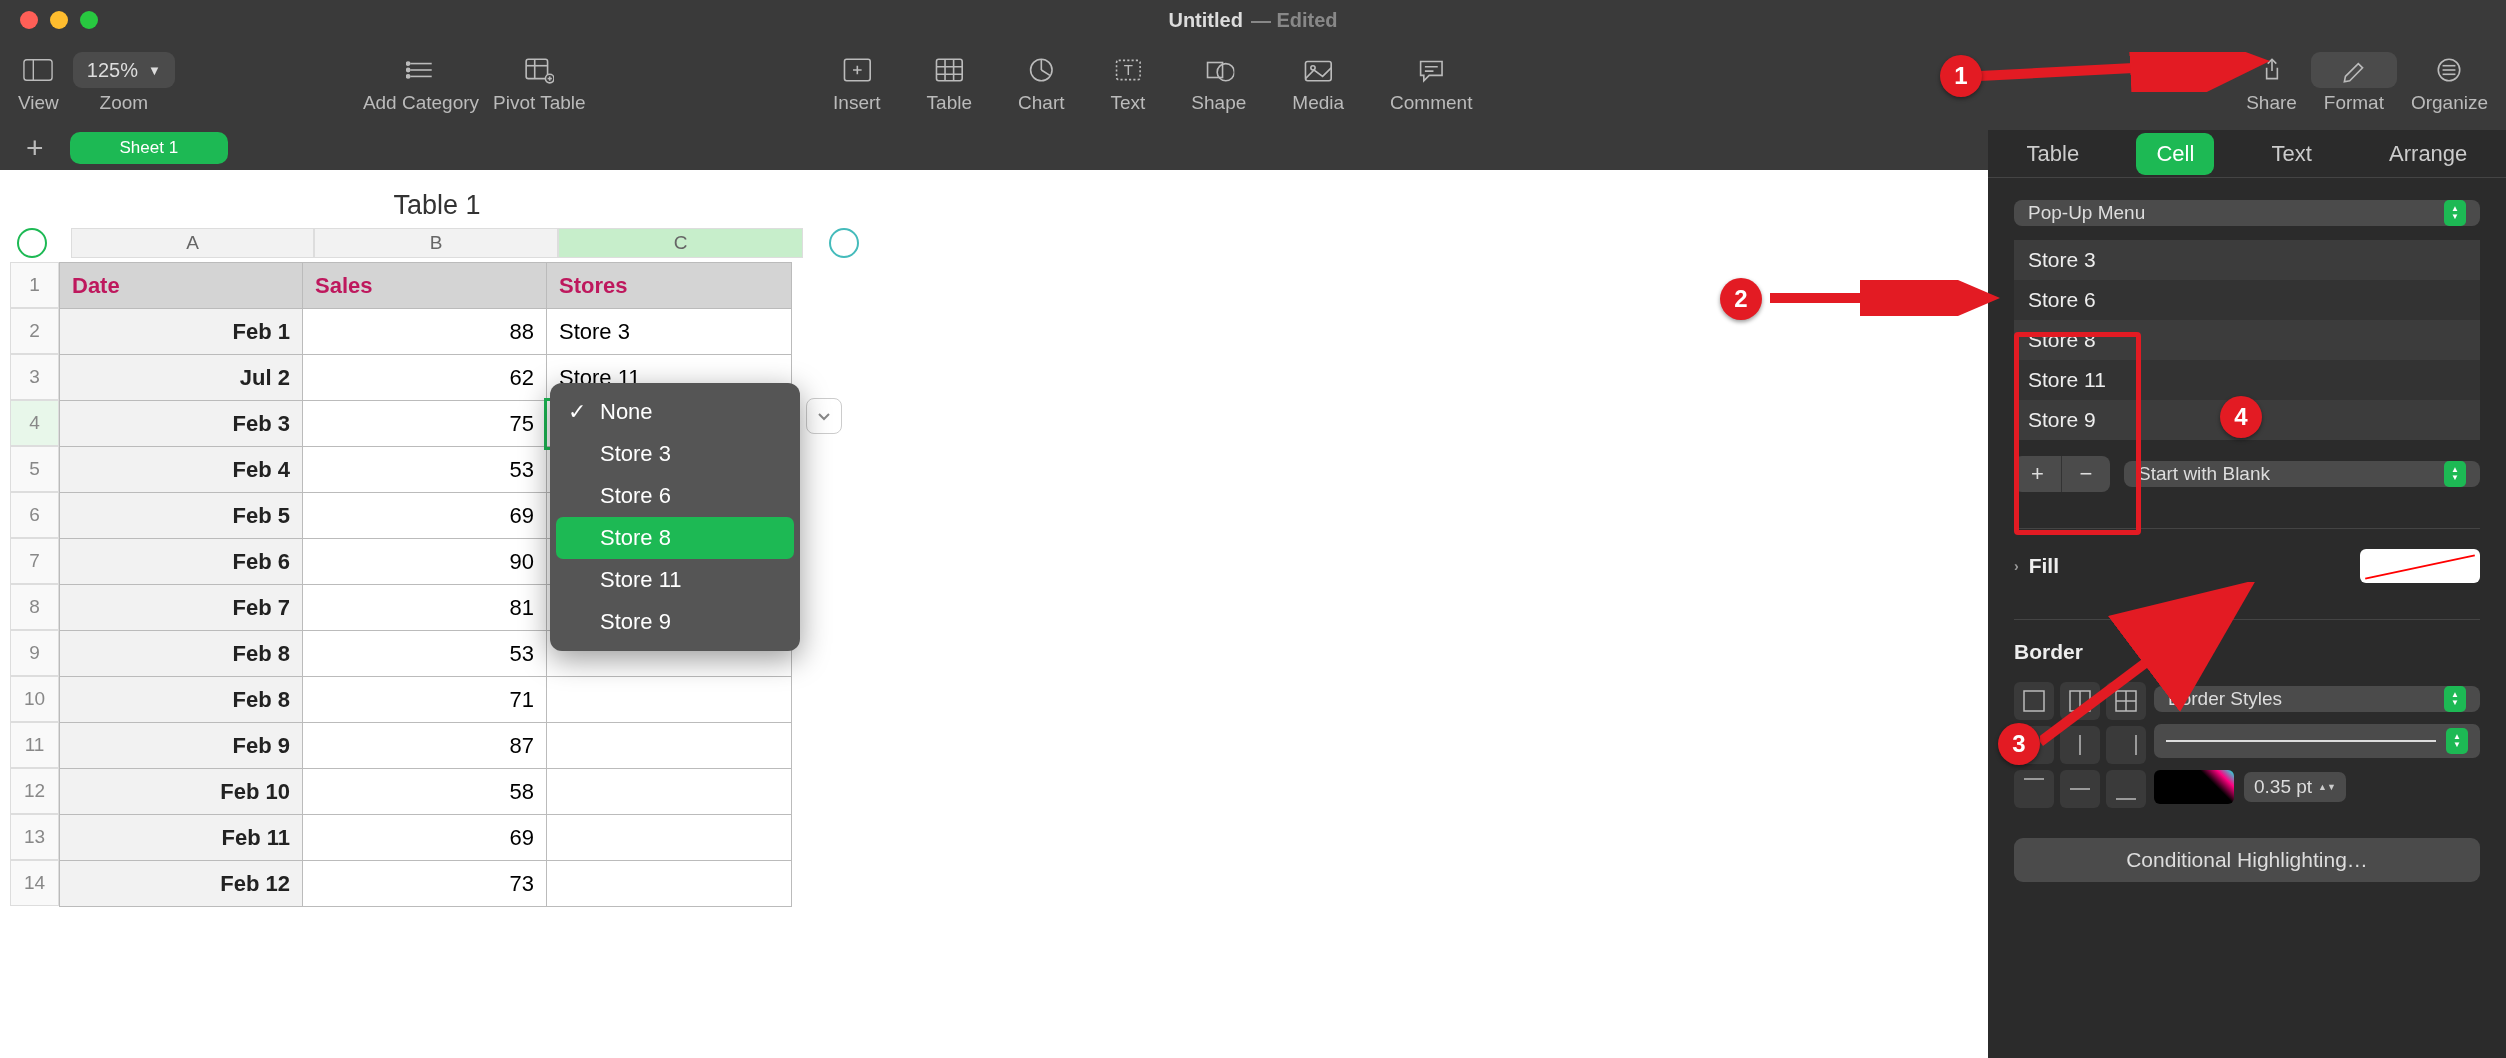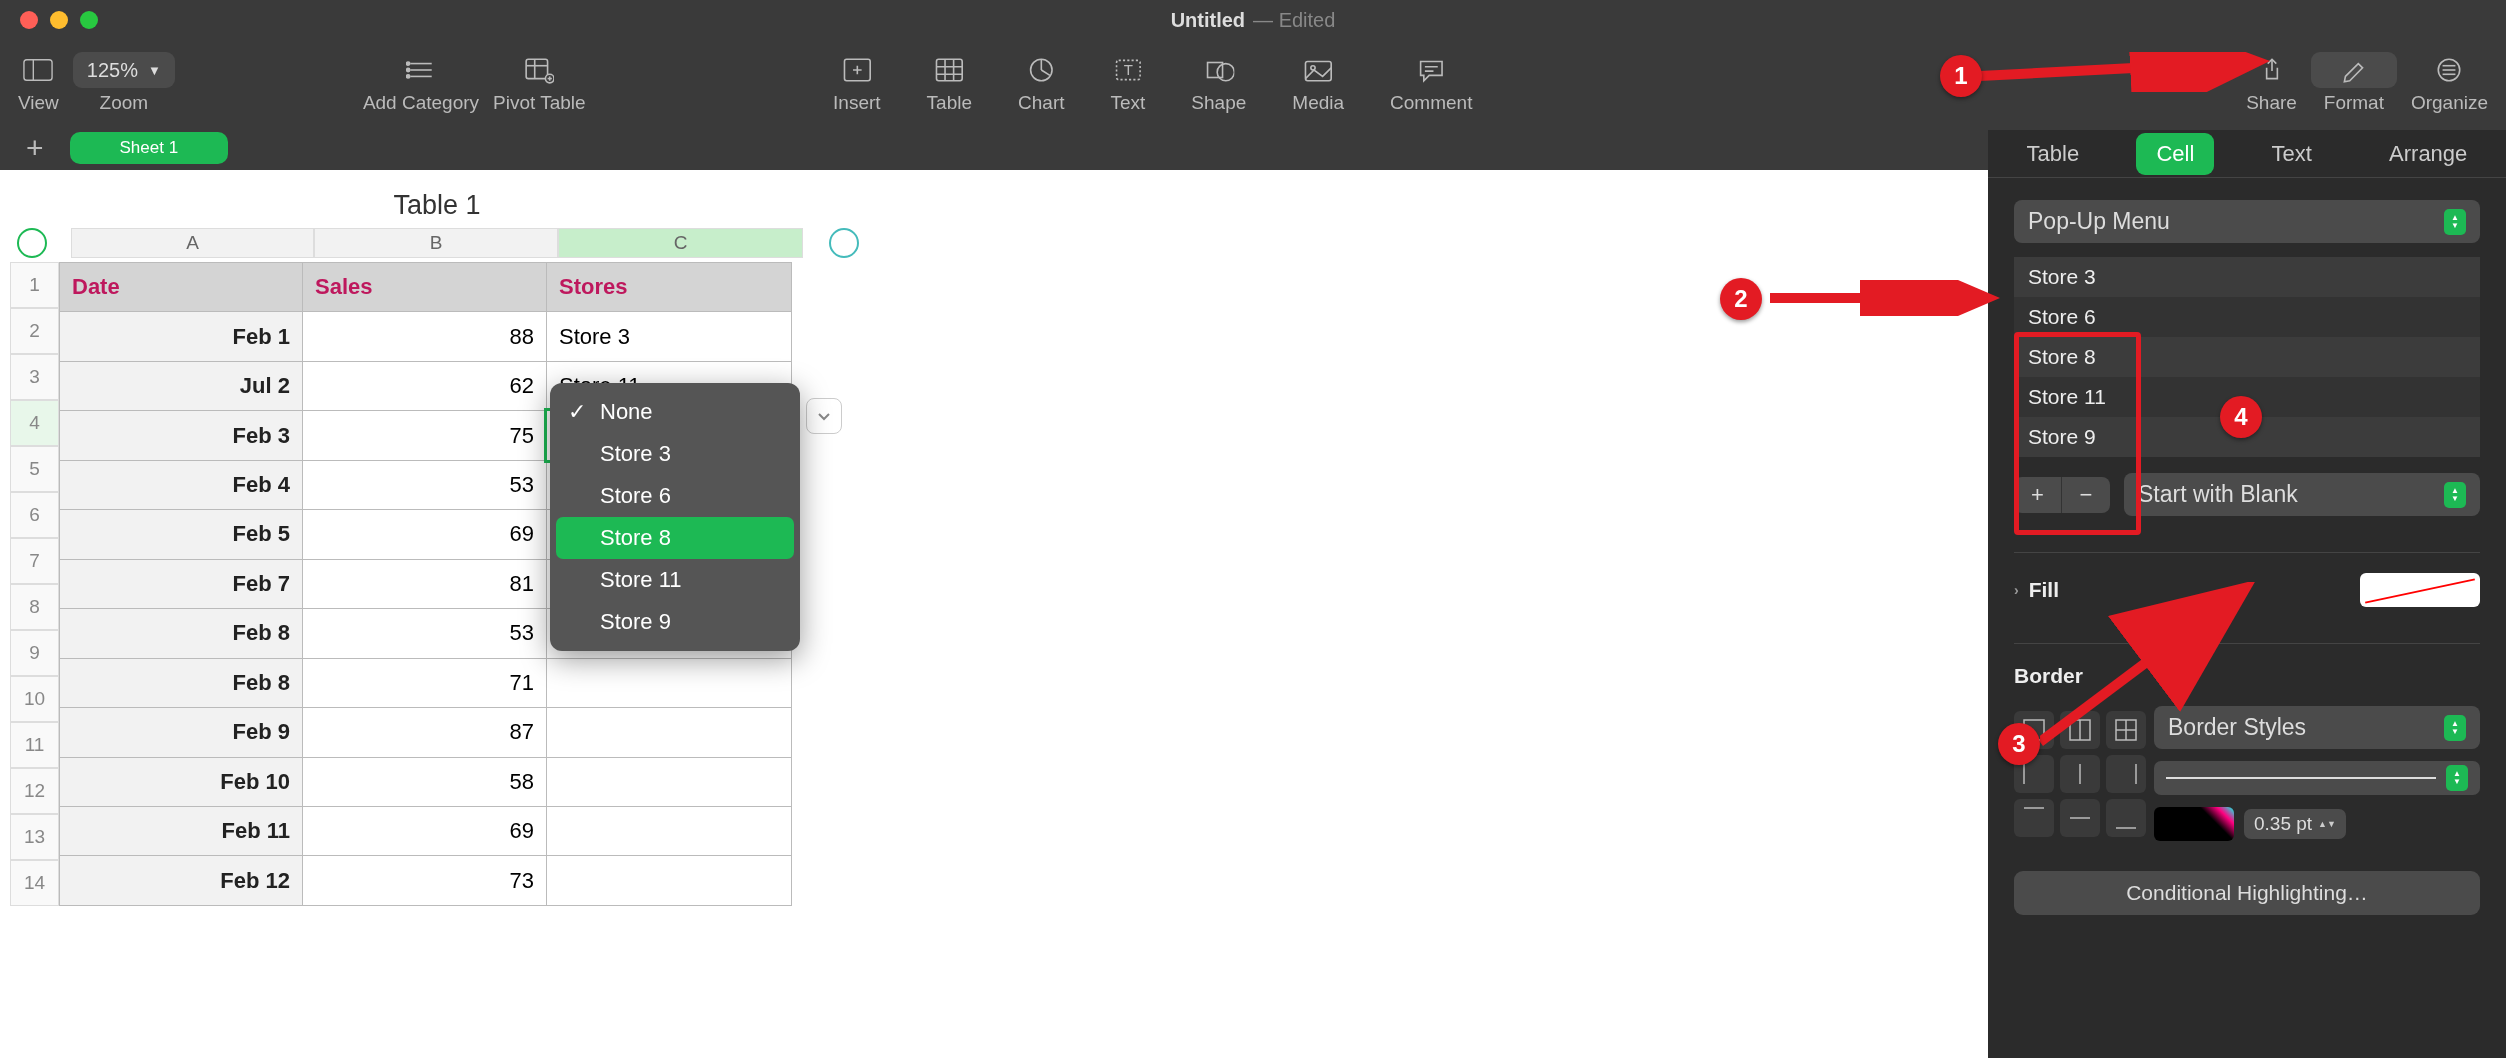--- a/index.html
+++ b/index.html
@@ -6,21 +6,21 @@
 body { background: #fff; width: 2506px; height: 1058px; overflow: hidden; position: relative; }
 
 
 .titlebar { background: #3a3a3a; height: 40px; display: flex; align-items: center; padding: 0 20px; position: relative; }
 .traffic-lights { display: flex; gap: 12px; }
 .tl { width: 18px; height: 18px; border-radius: 50%; }
 .tl-close { background: #ff5f57; }
 .tl-min { background: #ffbd2e; }
 .tl-max { background: #28c940; }
 .title-wrap { position: absolute; left: 50%; transform: translateX(-50%); color: #ddd; font-size: 20px; font-weight: 600; display: flex; gap: 8px; }
-.title-wrap .edited { color: #888; font-weight: 400; }
+.title-wrap .edited { color: #888; font-weight: 700; }
 
 
 .toolbar { background: #3a3a3a; height: 86px; display: flex; align-items: center; padding: 0 18px; gap: 14px; color: #bbb; position: relative; }
 .tb-group { display: flex; flex-direction: column; align-items: center; gap: 4px; font-size: 19px; cursor: pointer; }
 .tb-icon { height: 36px; display: flex; align-items: center; justify-content: center; }
 .tb-icon svg { width: 30px; height: 30px; fill: none; stroke: #bbb; stroke-width: 1.5; }
 .zoom-box { background: #4b4b4b; border-radius: 9px; padding: 6px 14px; display: flex; align-items: center; gap: 10px; font-size: 20px; color: #ddd; }
 .tb-mid { display: flex; gap: 46px; position: absolute; left: 46%; transform: translateX(-50%);}
 .tb-right { display: flex; gap: 14px; margin-left: auto; }
 .format-btn { background: #4b4b4b; border-radius: 9px; padding: 4px 28px; }
@@ -57,21 +57,21 @@
 .popup-item .chk { position: absolute; left: 18px; }
 .chevron-btn { position: absolute; width: 36px; height: 36px; border: 1px solid #ccc; border-radius: 8px; display: flex; align-items: center; justify-content: center; background: #fff; z-index: 40; }
 
 
 .inspector { position: absolute; right: 0; top: 130px; bottom: 0; width: 518px; background: #2b2b2b; color: #ddd; }
 .insp-tabs { display: flex; height: 48px; align-items: center; justify-content: space-around; border-bottom: 1px solid #444; }
 .insp-tab { font-size: 22px; color: #ccc; padding: 8px 20px; border-radius: 9px; cursor: pointer; }
 .insp-tab.active { background: #1db954; color: #fff; }
 .insp-body { padding: 22px 26px; }
 .insp-label { font-size: 20px; font-weight: 600; color: #eee; margin-bottom: 14px; }
-.insp-select { background: #4b4b4b; border-radius: 8px; padding: 8px 14px; display: flex; justify-content: space-between; align-items: center; font-size: 23px; position: relative; }
+.insp-select { background: #4b4b4b; border-radius: 8px; padding: 0 14px; display: flex; justify-content: space-between; align-items: center; font-size: 19px; position: relative; }
 .sel-arrows { background: #1db954; width: 22px; height: 26px; border-radius: 5px; display: flex; flex-direction: column; align-items: center; justify-content: center; }
 .sel-arrows::before { content: "▲"; font-size: 8px; color: #fff; line-height: 1; }
 .sel-arrows::after { content: "▼"; font-size: 8px; color: #fff; line-height: 1; }
 .popup-list { margin-top: 14px; }
 .popup-list-item { background: #3c3c3c; padding: 8px 14px; font-size: 21px; color: #eee; display: flex; align-items: center; height: 40px; }
 .popup-list-item:nth-child(even) { background: #333; }
 .pm-btns { display: flex; gap: 14px; margin-top: 16px; align-items: center; }
 .pm-btn { background: #4b4b4b; width: 48px; height: 36px; border-radius: 8px; display: flex; align-items: center; justify-content: center; font-size: 22px; color: #ddd; cursor: pointer; }
 .pm-btns .pair { display: flex; }
 .pm-btns .pair .pm-btn:first-child { border-radius: 8px 0 0 8px; border-right: 1px solid #333; }
@@ -331,20 +331,25 @@
               <td class="colA">Feb 4</td>
               <td class="colB">53</td>
               <td class="colC"></td>
             </tr>
         <tr>
               <td class="colA">Feb 5</td>
               <td class="colB">69</td>
               <td class="colC"></td>
             </tr>
         <tr>
+              <td class="colA">Feb 6</td>
+              <td class="colB">90</td>
+              <td class="colC"></td>
+            </tr>
+        <tr>
               <td class="colA">Feb 7</td>
               <td class="colB">81</td>
               <td class="colC"></td>
             </tr>
         <tr>
               <td class="colA">Feb 8</td>
               <td class="colB">53</td>
               <td class="colC"></td>
             </tr>
         <tr>

